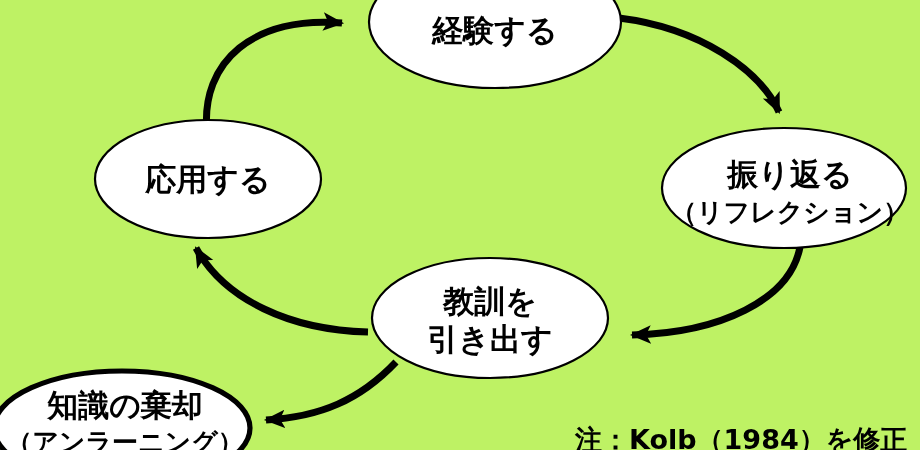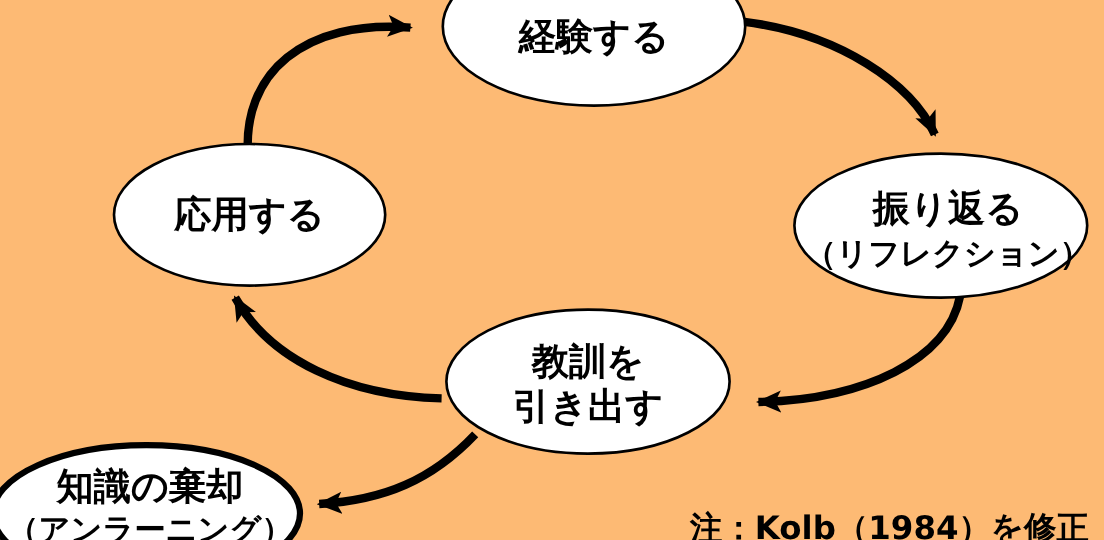--- a/index.html
+++ b/index.html
@@ -8,21 +8,21 @@
     background: #ffffff;
   }
   body {
     font-family: "Liberation Sans", "DejaVu Sans", sans-serif;
   }
   #diagram-root {
     position: relative;
     width: 920px;
     height: 450px;
     overflow: hidden;
-    background: #fdba74;
+    background: #bef264;
   }
   #diagram-svg {
     position: absolute;
     top: 0;
     left: 0;
     width: 920px;
     height: 450px;
     display: block;
   }
   .node-ellipse {

